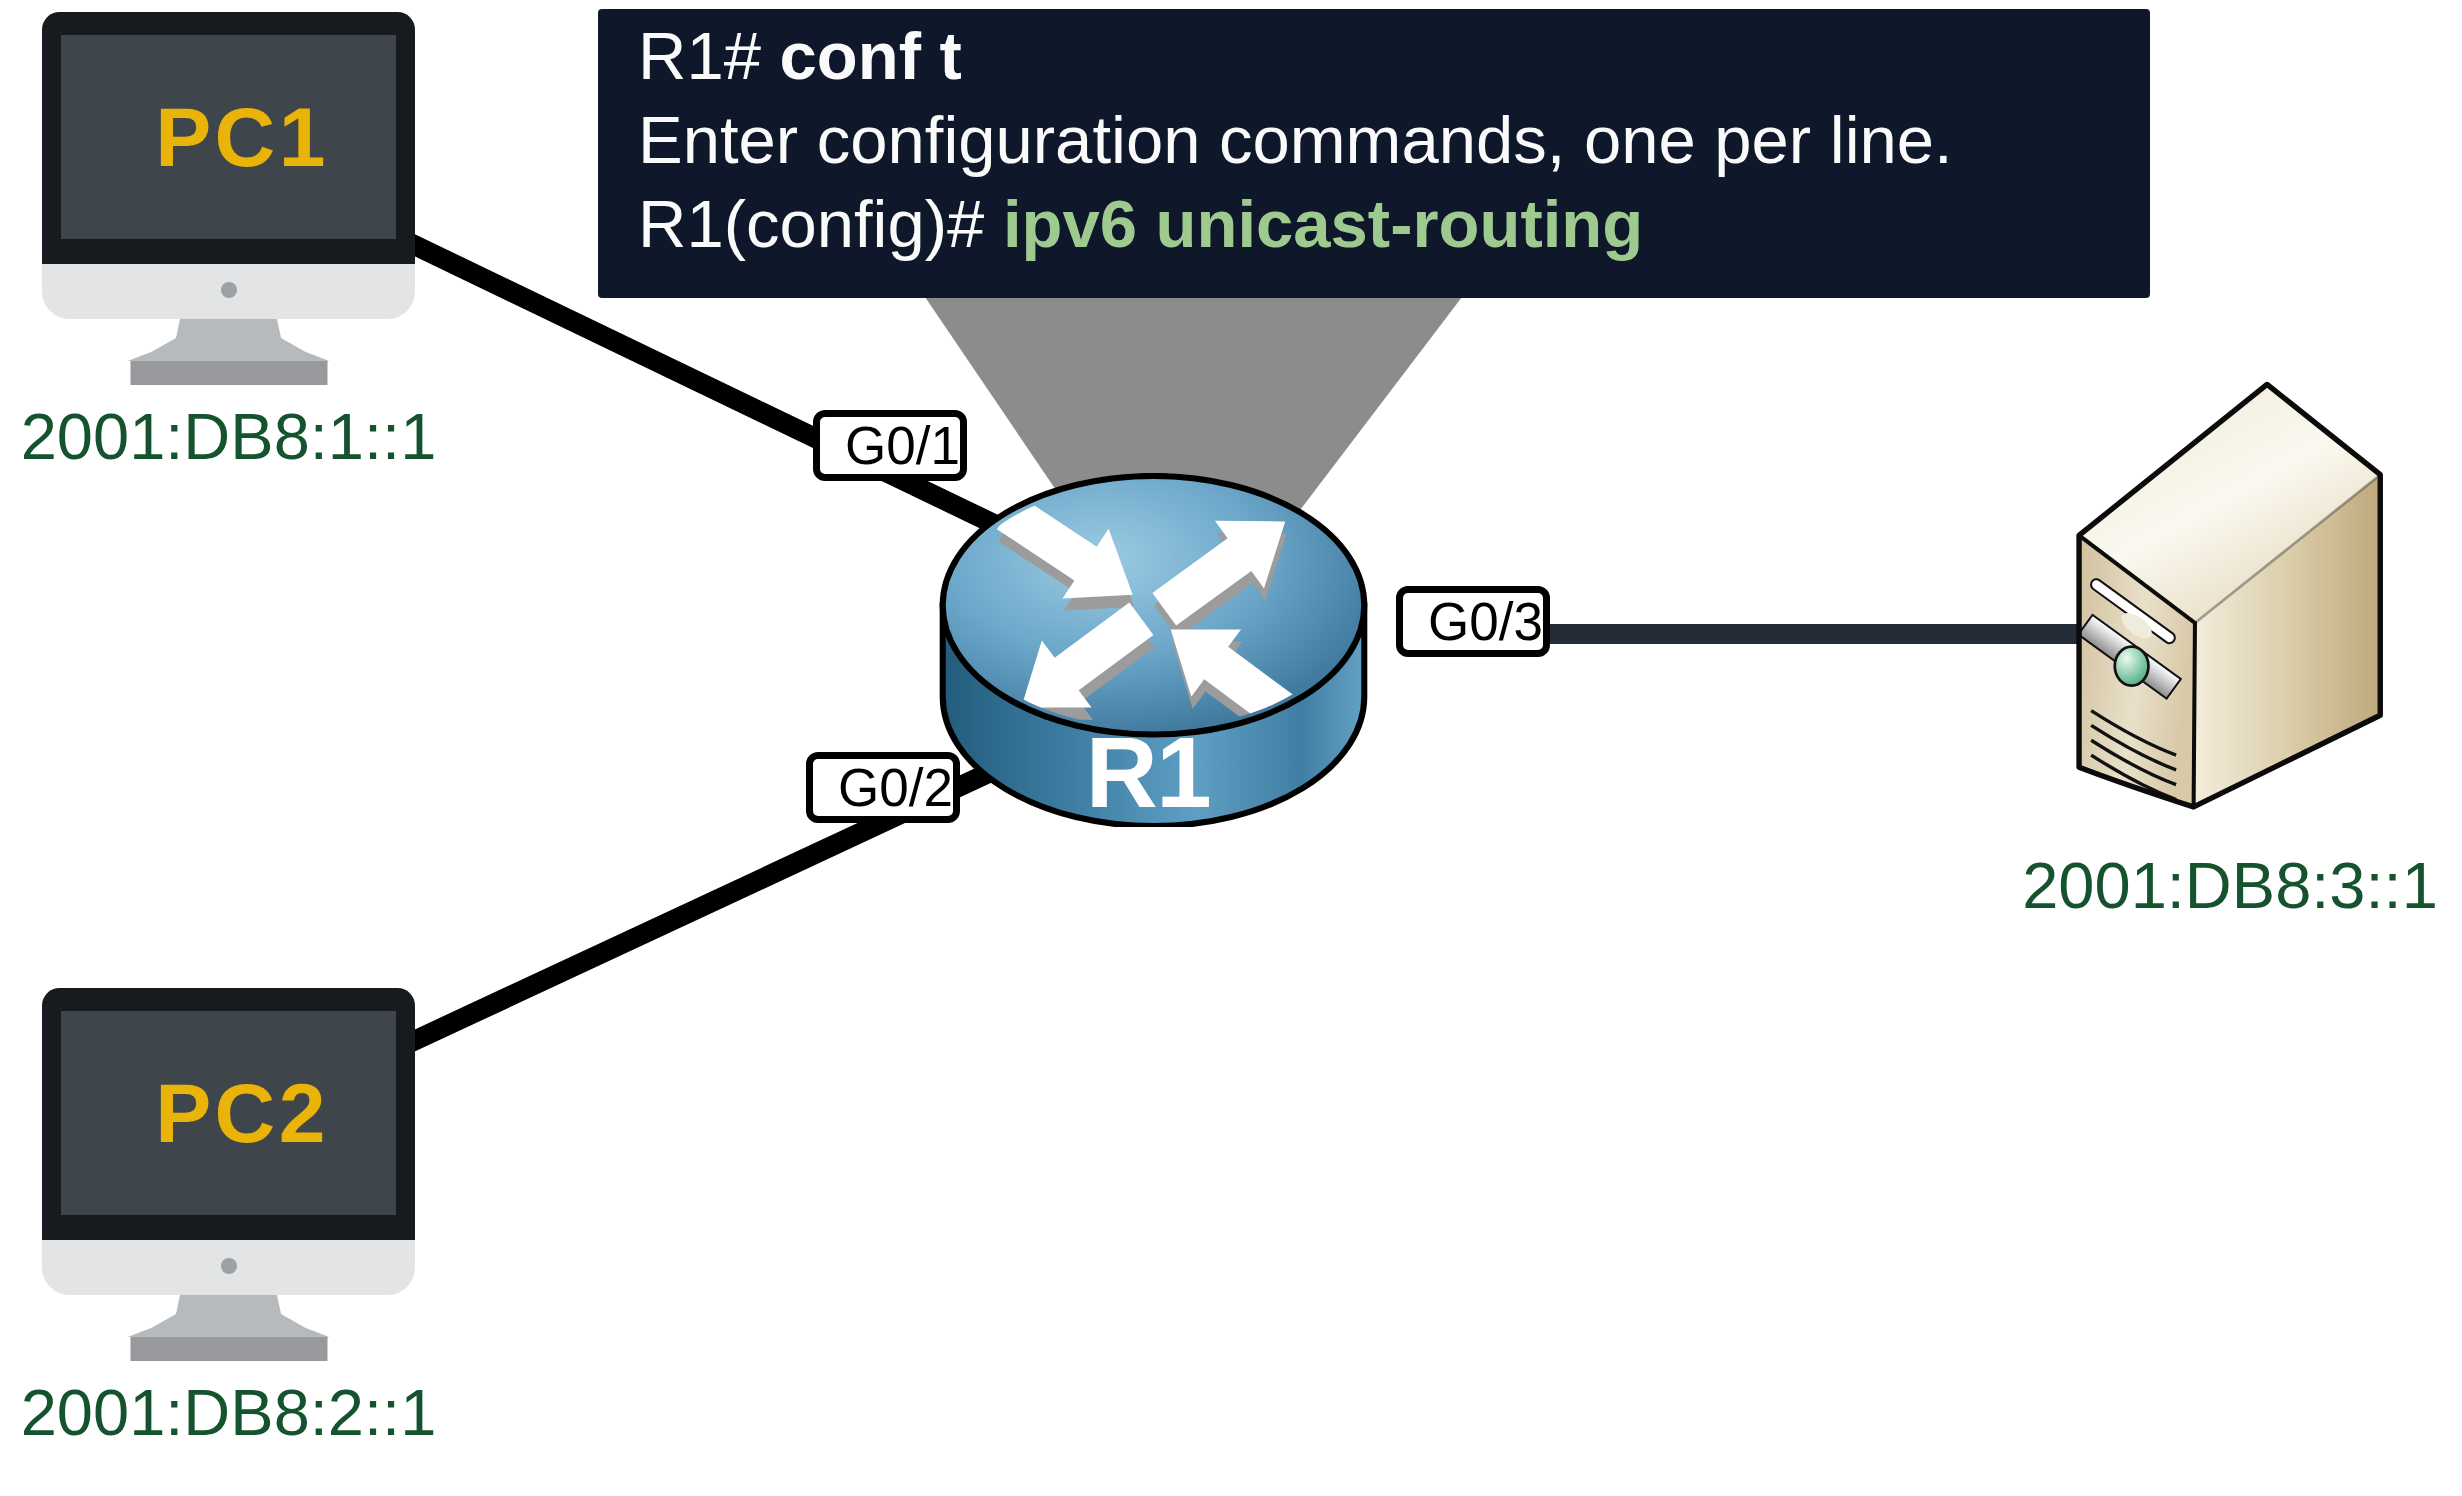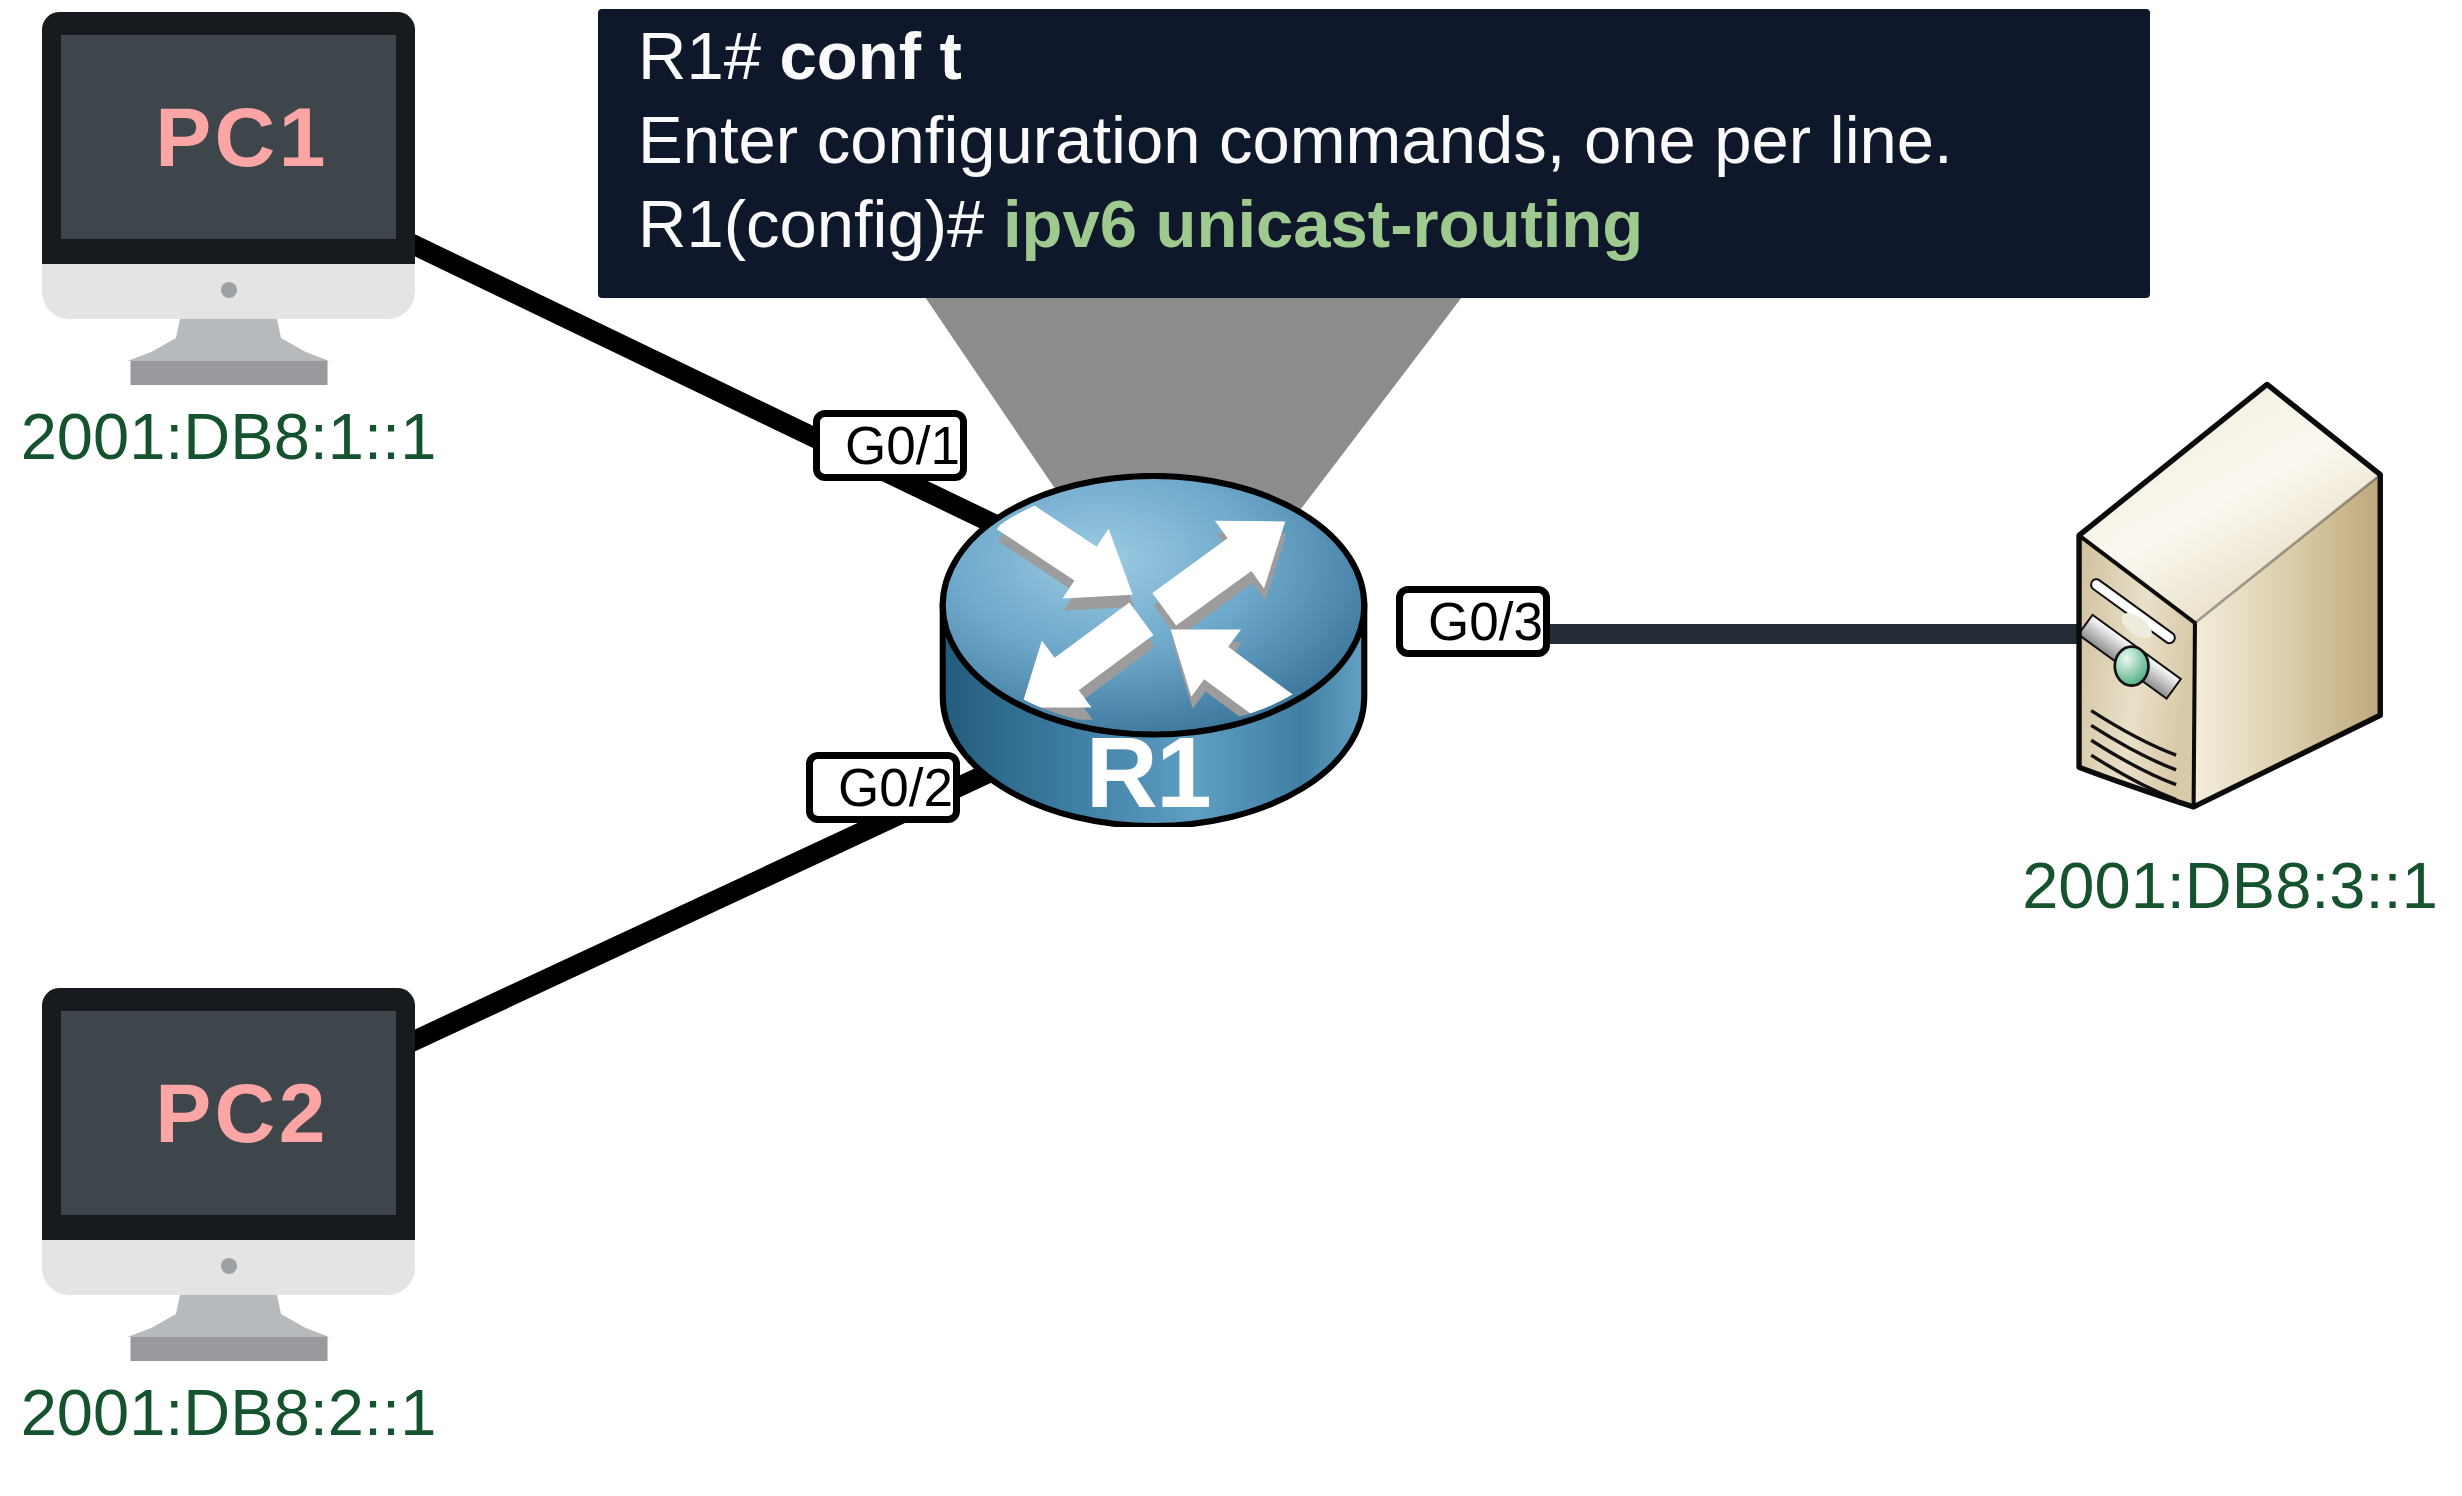--- a/index.html
+++ b/index.html
@@ -34,21 +34,21 @@
     position:absolute;width:154px;height:71px;box-sizing:border-box;
     background:#ffffff;border:7.4px solid #000;border-radius:12px;
     display:flex;align-items:center;justify-content:flex-end;
     font-size:53px;color:#000;z-index:4;
   }
   
   .pc{position:absolute;width:373px;height:485px;z-index:3;}
   .pc .bezel{position:absolute;left:0;top:0;width:373px;height:252px;background:#171b1f;border-radius:17.5px 17.5px 0 0;}
   .pc .screen{position:absolute;left:19px;top:23px;width:335px;height:204px;background:#3e464c;
     display:flex;align-items:center;justify-content:center;}
-  .pc .pc-name{font-size:84px;font-weight:bold;color:#fca5a5;letter-spacing:3.4px;margin-left:27px;}
+  .pc .pc-name{font-size:84px;font-weight:bold;color:#eab308;letter-spacing:3.4px;margin-left:27px;}
   .pc .chin{position:absolute;left:0;top:252px;width:373px;height:55px;background:#e3e4e5;border-radius:0 0 27px 27px;}
   .pc .cam-dot{position:absolute;left:50%;top:17.5px;transform:translateX(-50%);width:16px;height:16px;border-radius:50%;background:#9da1a4;}
   .pc .neck{position:absolute;left:50%;top:307px;transform:translateX(-50%);width:202px;height:42px;background:#b7babc;
     clip-path:polygon(26% 0,74% 0,76% 45%,88% 78%,100% 100%,0 100%,12% 78%,24% 45%);}
   .pc .base{position:absolute;left:50%;top:349px;transform:translateX(-50%);width:197px;height:24px;background:#97999c;}
   .address{
     position:absolute;top:387px;left:50%;transform:translateX(-50%);
     font-size:65px;color:#14532d;white-space:nowrap;
   }
   

